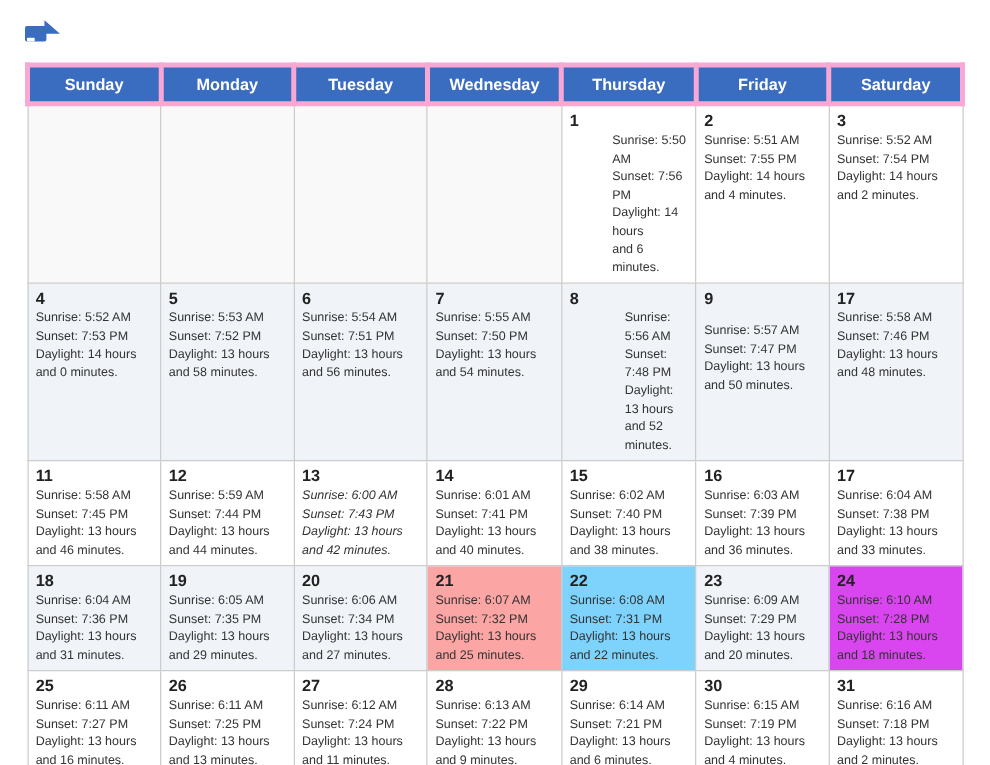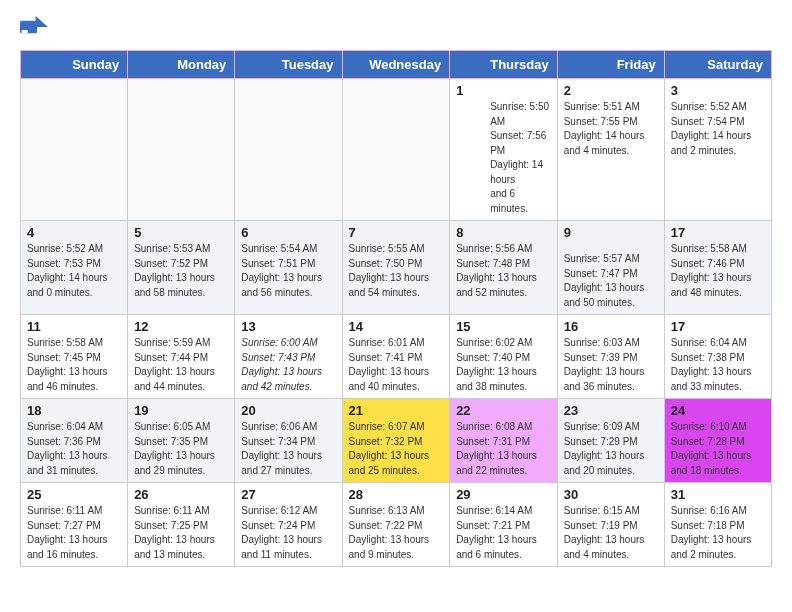--- a/index.html
+++ b/index.html
@@ -51,23 +51,23 @@
     .calendar {
       width: 100%;
       border-collapse: collapse;
       border: 1px solid #ccc;
     }
     .calendar th {
       background-color: #3a6dbf;
       color: #fff;
       font-size: 13px;
       font-weight: bold;
-      text-align: right;
+      text-align: center;
       padding: 6px 8px;
-      border: 1px solid #f9a8d4;
+      border: 4px solid #f9a8d4;
     }
     .calendar td {
       vertical-align: top;
       border: 1px solid #ccc;
       padding: 4px 6px;
       width: 108px;
       min-height: 80px;
       font-size: 10.5px;
       color: #333;
       background: #fff;
@@ -181,21 +181,21 @@
         </td>
         <td style="background: rgb(240, 244, 248);">
           <span class="day-number">7</span>
           <div class="day-info" style="white-space: pre-line;">Sunrise: 5:55 AM
 Sunset: 7:50 PM
 Daylight: 13 hours
 and 54 minutes.</div>
         </td>
         <td style="background: rgb(240, 244, 248);">
           <span class="day-number">8</span>
-          <div class="day-info" style="white-space: pre-line;">Sunrise: 5:56 AM
+          <div class="day-info" style="white-space: pre-line; margin-left: 44px;">Sunrise: 5:56 AM
 Sunset: 7:48 PM
 Daylight: 13 hours
 and 52 minutes.</div>
         </td>
         <td style="background: rgb(240, 244, 248);">
           <span class="day-number">9</span>
           <div class="day-info" style="white-space: pre-line; margin-top: 12px;">Sunrise: 5:57 AM
 Sunset: 7:47 PM
 Daylight: 13 hours
 and 50 minutes.</div>
@@ -274,28 +274,28 @@
 Daylight: 13 hours
 and 29 minutes.</div>
         </td>
         <td style="background: rgb(240, 244, 248);">
           <span class="day-number">20</span>
           <div class="day-info" style="white-space: pre-line;">Sunrise: 6:06 AM
 Sunset: 7:34 PM
 Daylight: 13 hours
 and 27 minutes.</div>
         </td>
-        <td style="background: #fde047; margin-left: 38px;">
+        <td style="background: #fca5a5; margin-left: 38px;">
           <span class="day-number">21</span>
           <div class="day-info" style="white-space: pre-line;">Sunrise: 6:07 AM
 Sunset: 7:32 PM
 Daylight: 13 hours
 and 25 minutes.</div>
         </td>
-        <td style="background: #f0abfc;">
+        <td style="background: #7dd3fc;">
           <span class="day-number">22</span>
           <div class="day-info" style="white-space: pre-line;">Sunrise: 6:08 AM
 Sunset: 7:31 PM
 Daylight: 13 hours
 and 22 minutes.</div>
         </td>
         <td style="background: rgb(240, 244, 248);">
           <span class="day-number">23</span>
           <div class="day-info" style="white-space: pre-line;">Sunrise: 6:09 AM
 Sunset: 7:29 PM

